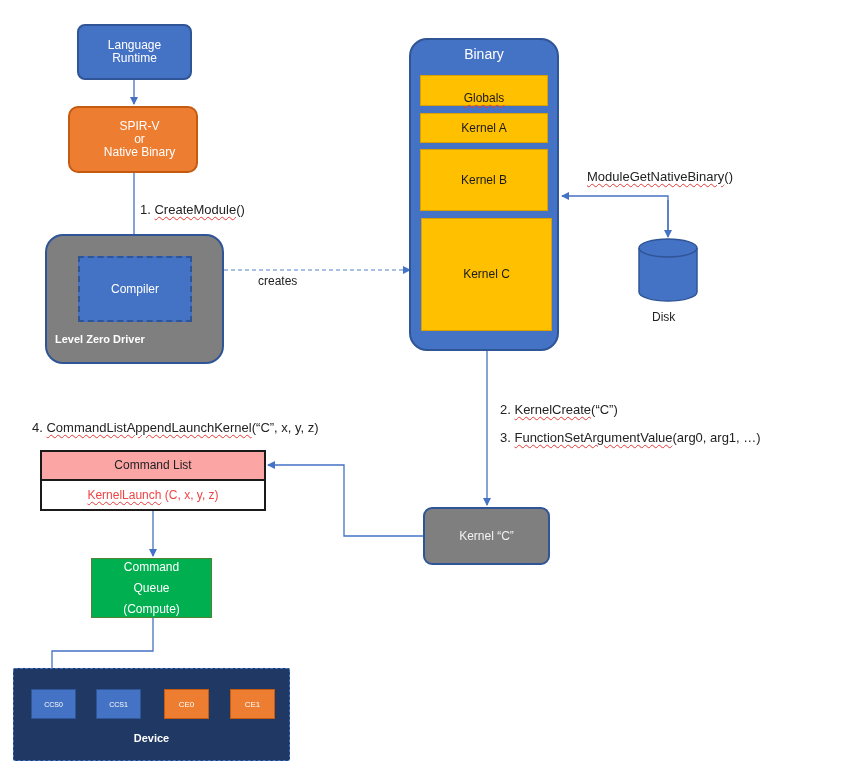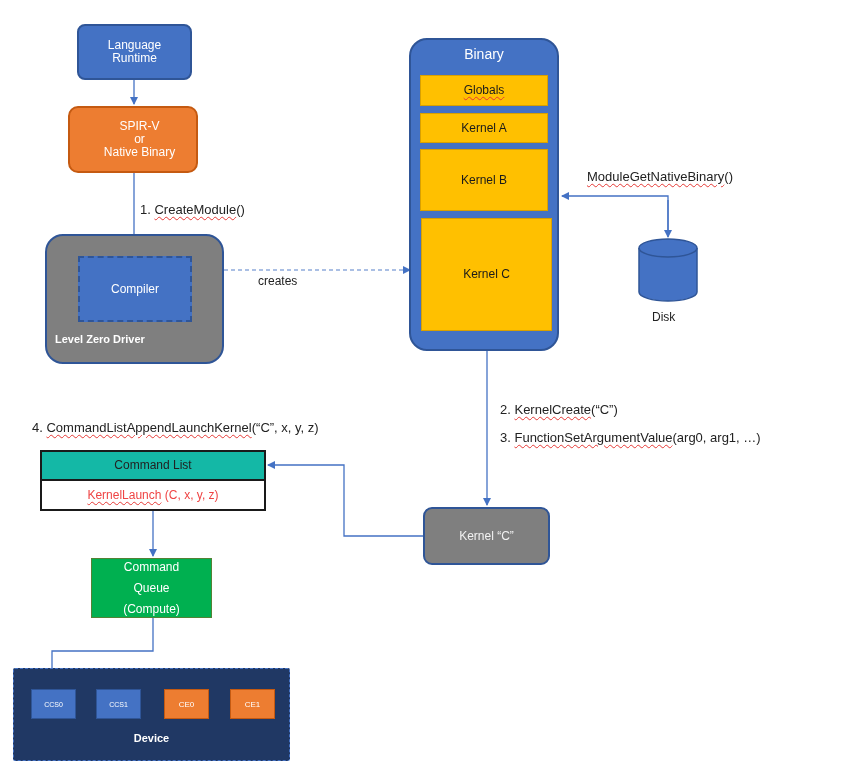--- a/index.html
+++ b/index.html
@@ -53,21 +53,21 @@
   <div class="abs box lbl" style="left:31px;top:20px;width:114px;height:66px;background:#4472c4;border:2px dashed #2f5597;color:#fff;">
     <span>Compiler</span>
   </div>
   <div class="abs" style="left:8px;top:97px;font-size:11px;font-weight:bold;color:#fff;white-space:nowrap;">Level Zero Driver</div>
 </div>
 
 <div class="abs txt" style="left:258px;top:274px;font-size:12px;">creates</div>
 
 <div class="abs blue" style="left:409px;top:38px;width:150px;height:313px;border-radius:18px;">
   <div class="abs" style="left:0;top:6px;width:100%;text-align:center;font-size:14px;color:#fff;">Binary</div>
-  <div class="abs box yellow lbl" style="left:9px;top:35px;width:128px;height:31px;">
+  <div class="abs box yellow lbl" style="left:9px;top:35px;width:128px;height:31px;align-items:flex-end;">
     <span class="squig">Globals</span>
   </div>
   <div class="abs box yellow lbl" style="left:9px;top:73px;width:128px;height:30px;">
     <span>Kernel A</span>
   </div>
   <div class="abs box yellow lbl" style="left:9px;top:109px;width:128px;height:62px;">
     <span>Kernel B</span>
   </div>
   <div class="abs box yellow lbl" style="left:10px;top:178px;width:131px;height:113px;">
     <span>Kernel C</span>
@@ -93,21 +93,21 @@
 
 <div class="abs box gray lbl" style="left:423px;top:507px;width:127px;height:58px;border-radius:9px;">
   <span>Kernel “C”</span>
 </div>
 
 <div class="abs txt" style="left:32px;top:420px;">
   <span>4. </span><span class="squig">CommandListAppendLaunchKernel</span><span>(“C”, x, y, z)</span>
 </div>
 
 <div class="abs" style="left:40px;top:450px;width:226px;height:61px;border:2px solid #1a1a1a;background:#fff;">
-  <div class="abs box lbl" style="left:0;top:0;width:100%;height:29px;background:#14b8a6;border-bottom:2px solid #1a1a1a;color:#222;">
+  <div class="abs box lbl" style="left:0;top:0;width:100%;height:29px;background:#fca5a5;border-bottom:2px solid #1a1a1a;color:#222;">
     <span>Command List</span>
   </div>
   <div class="abs box lbl" style="left:0;top:29px;width:100%;height:28px;color:#ef4444;">
     <span><span class="squig">KernelLaunch</span><span> (C, x, y, z)</span></span>
   </div>
 </div>
 
 <div class="abs box lbl" style="left:91px;top:558px;width:121px;height:60px;background:#00b050;border:1px solid #548235;color:#fff;flex-direction:column;line-height:16px;justify-content:space-between;">
   <span>Command</span>
   <span>Queue</span>

